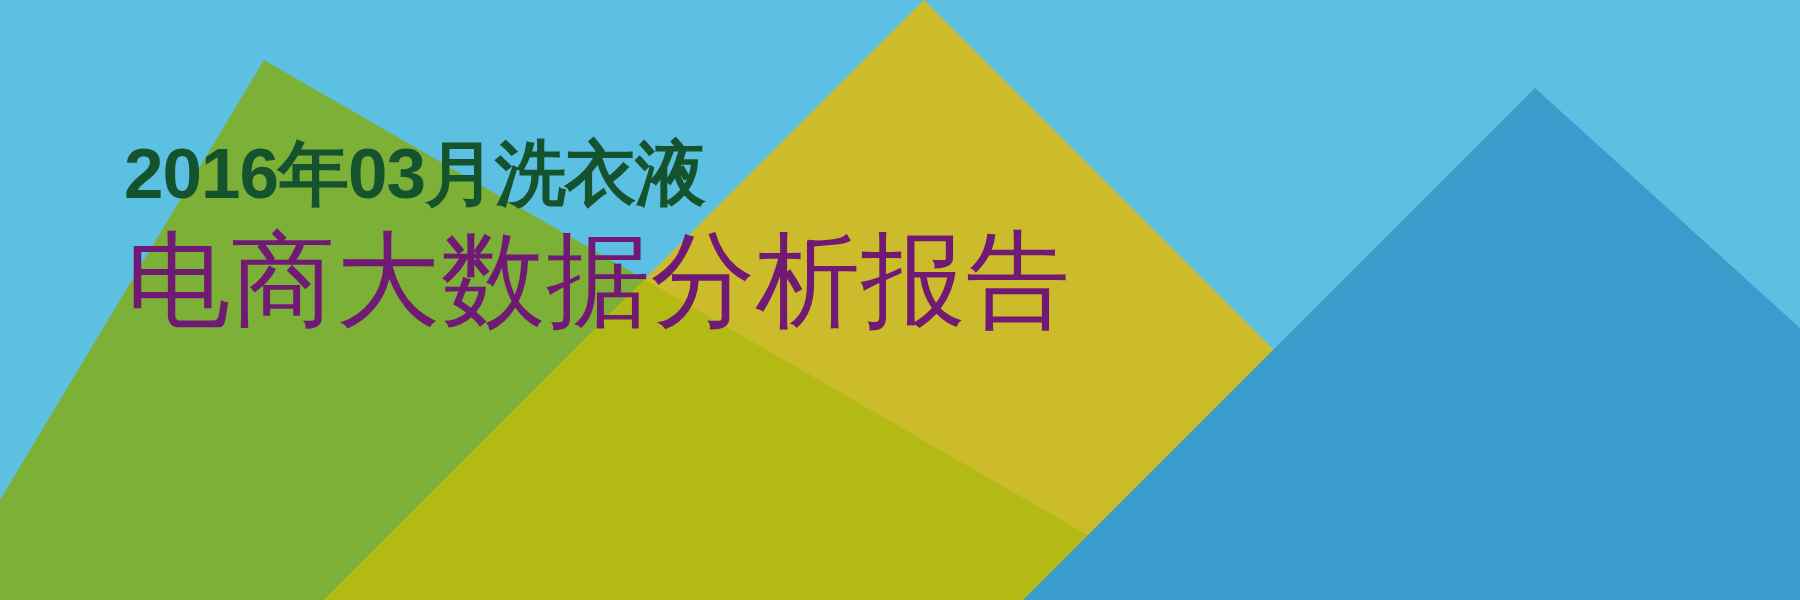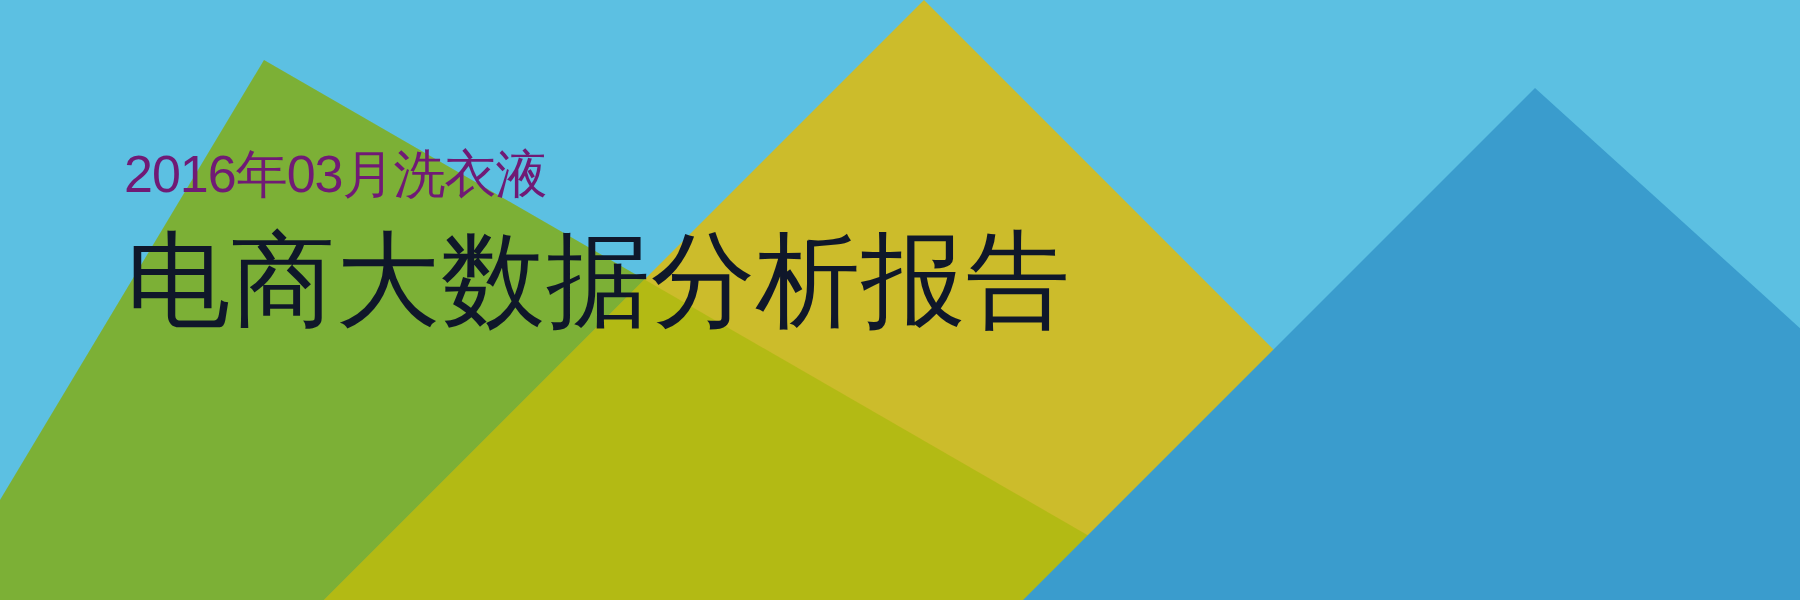--- a/index.html
+++ b/index.html
@@ -32,31 +32,31 @@
     position: absolute;
     left: 124px;
     top: 126px;
     width: 1100px;
     z-index: 5;
     pointer-events: none;
   }
 
   #title-line-1 {
     display: block;
-    color: #701a75;
-    font-size: 52px;
-    font-weight: 400;
+    color: #14532d;
+    font-size: 71px;
+    font-weight: 700;
     line-height: 96px;
     letter-spacing: -1px;
     white-space: nowrap;
   }
 
   #title-line-2 {
     display: block;
-    color: #0f172a;
+    color: #701a75;
     font-size: 104px;
     font-weight: 400;
     line-height: 116px;
     letter-spacing: 1px;
     white-space: nowrap;
     margin-left: 2px;
   }
 </style>
 </head>
 <body>

